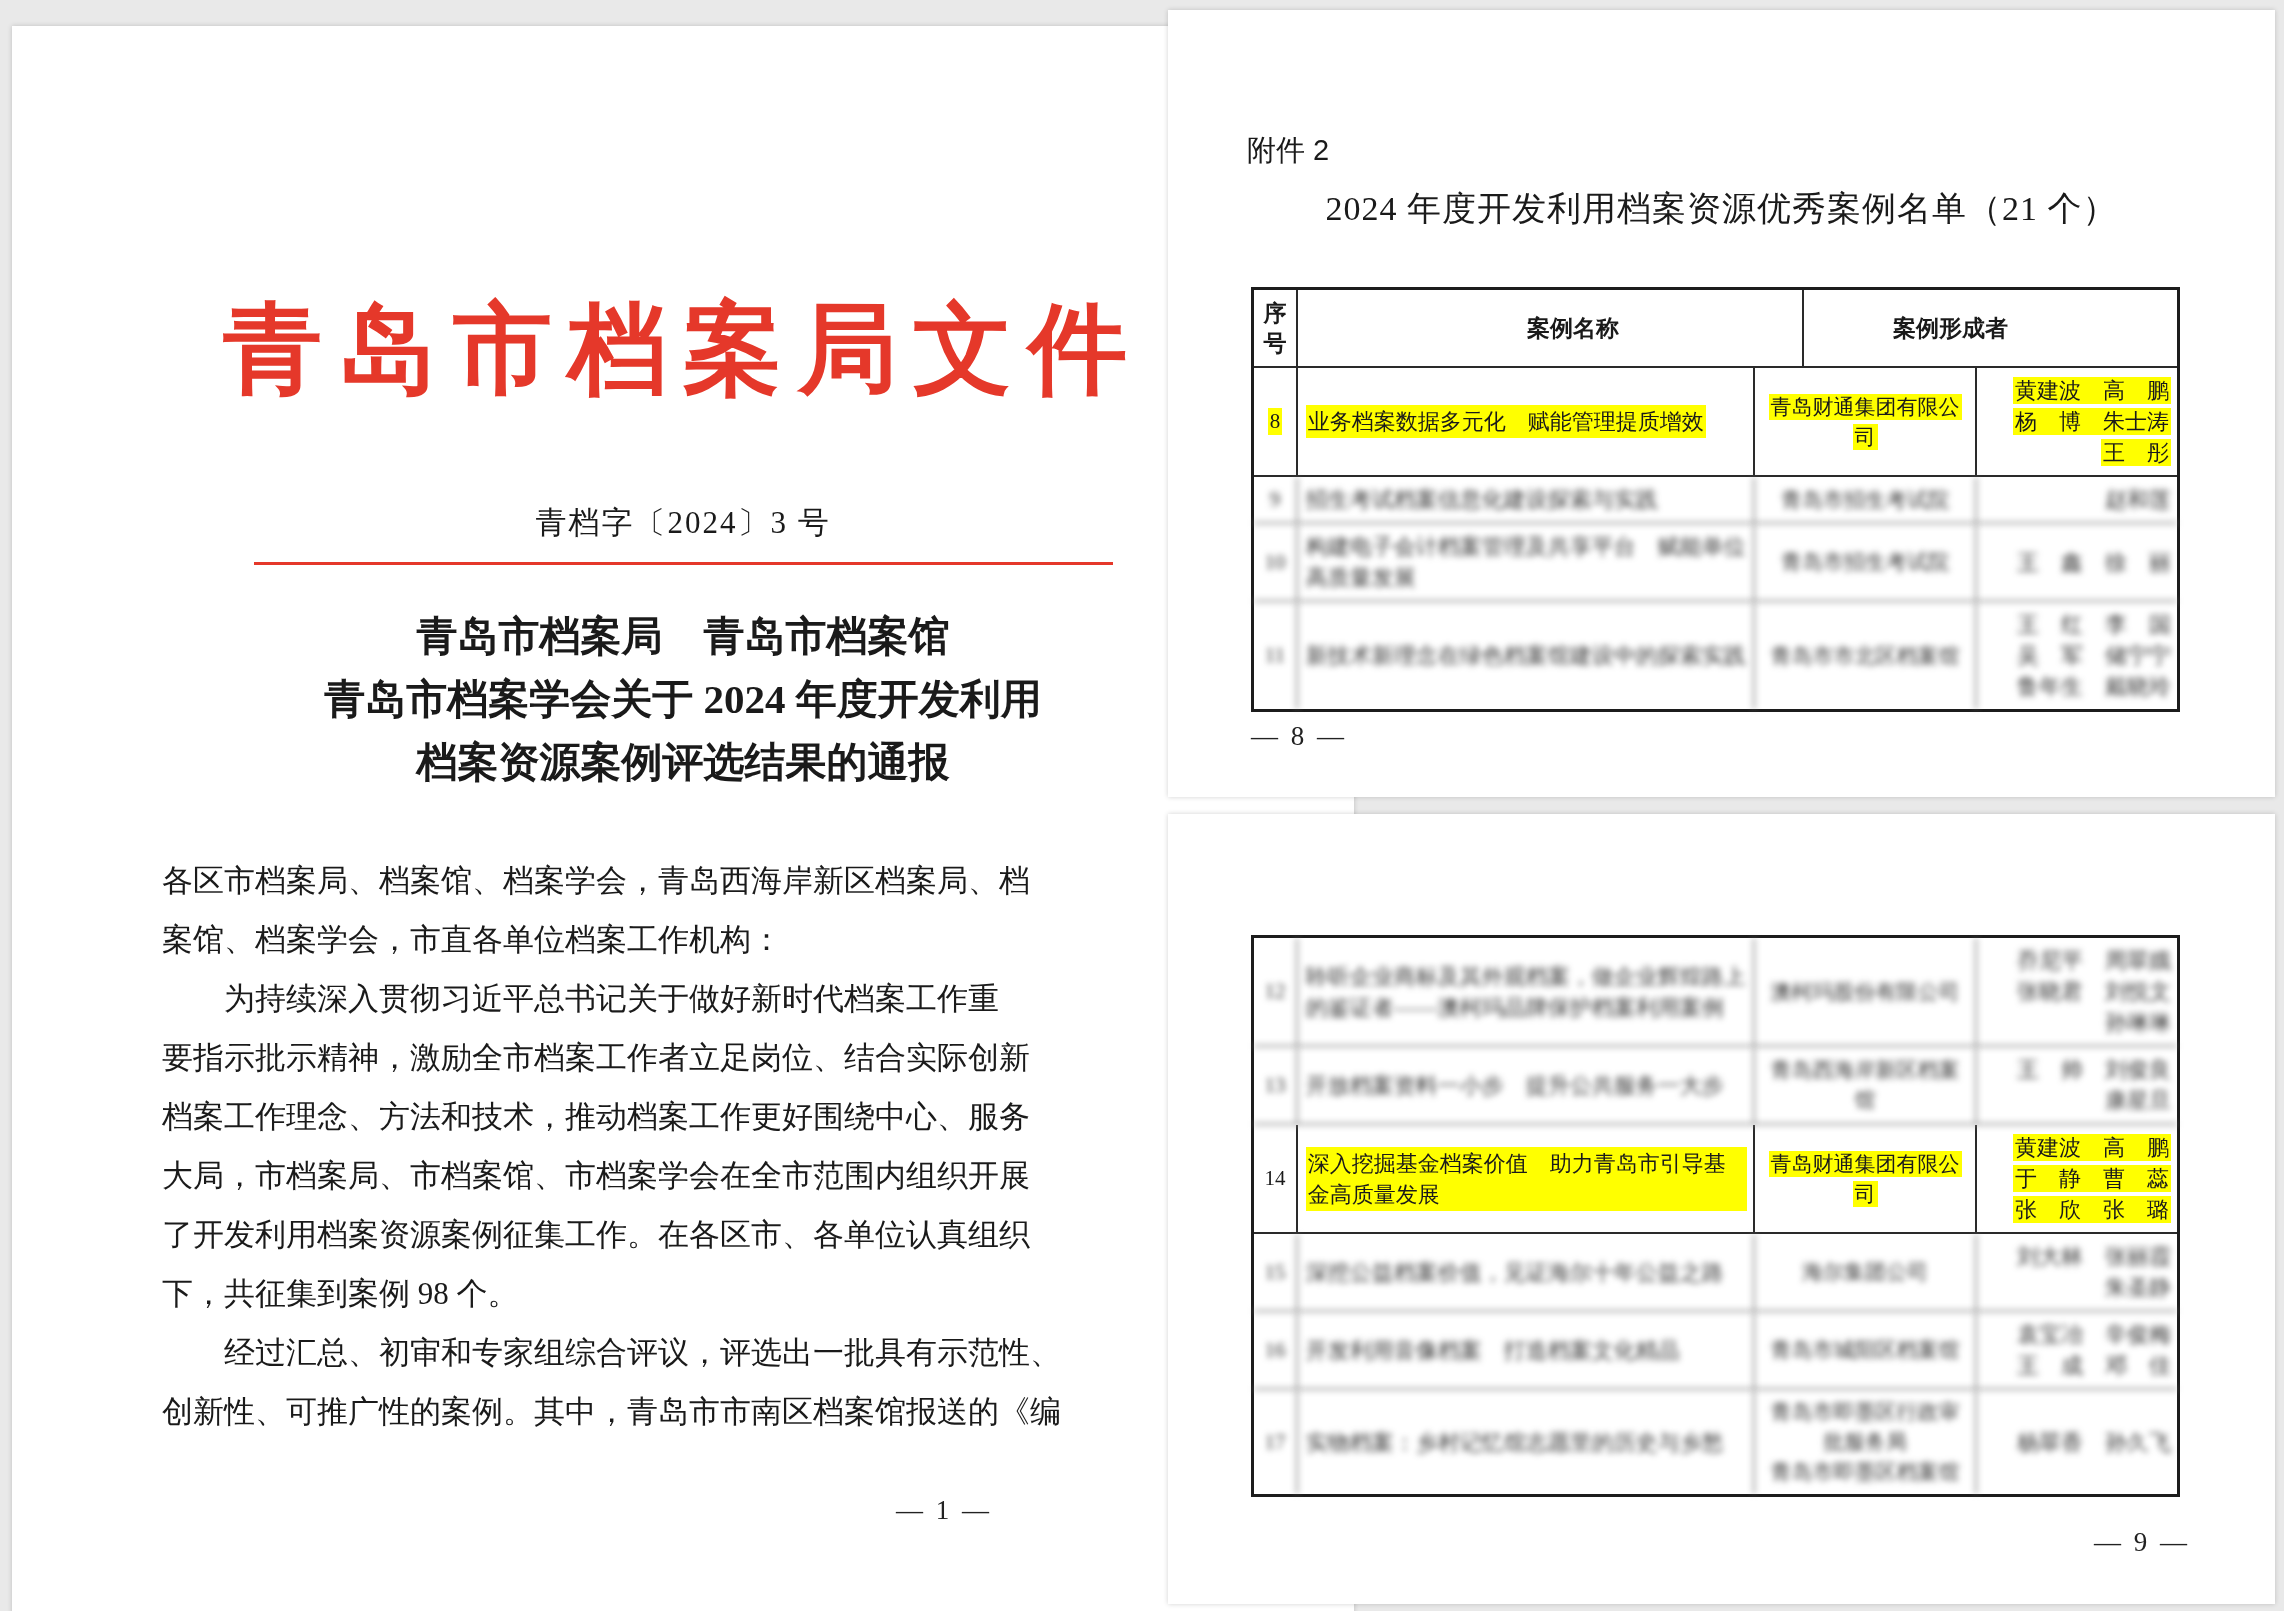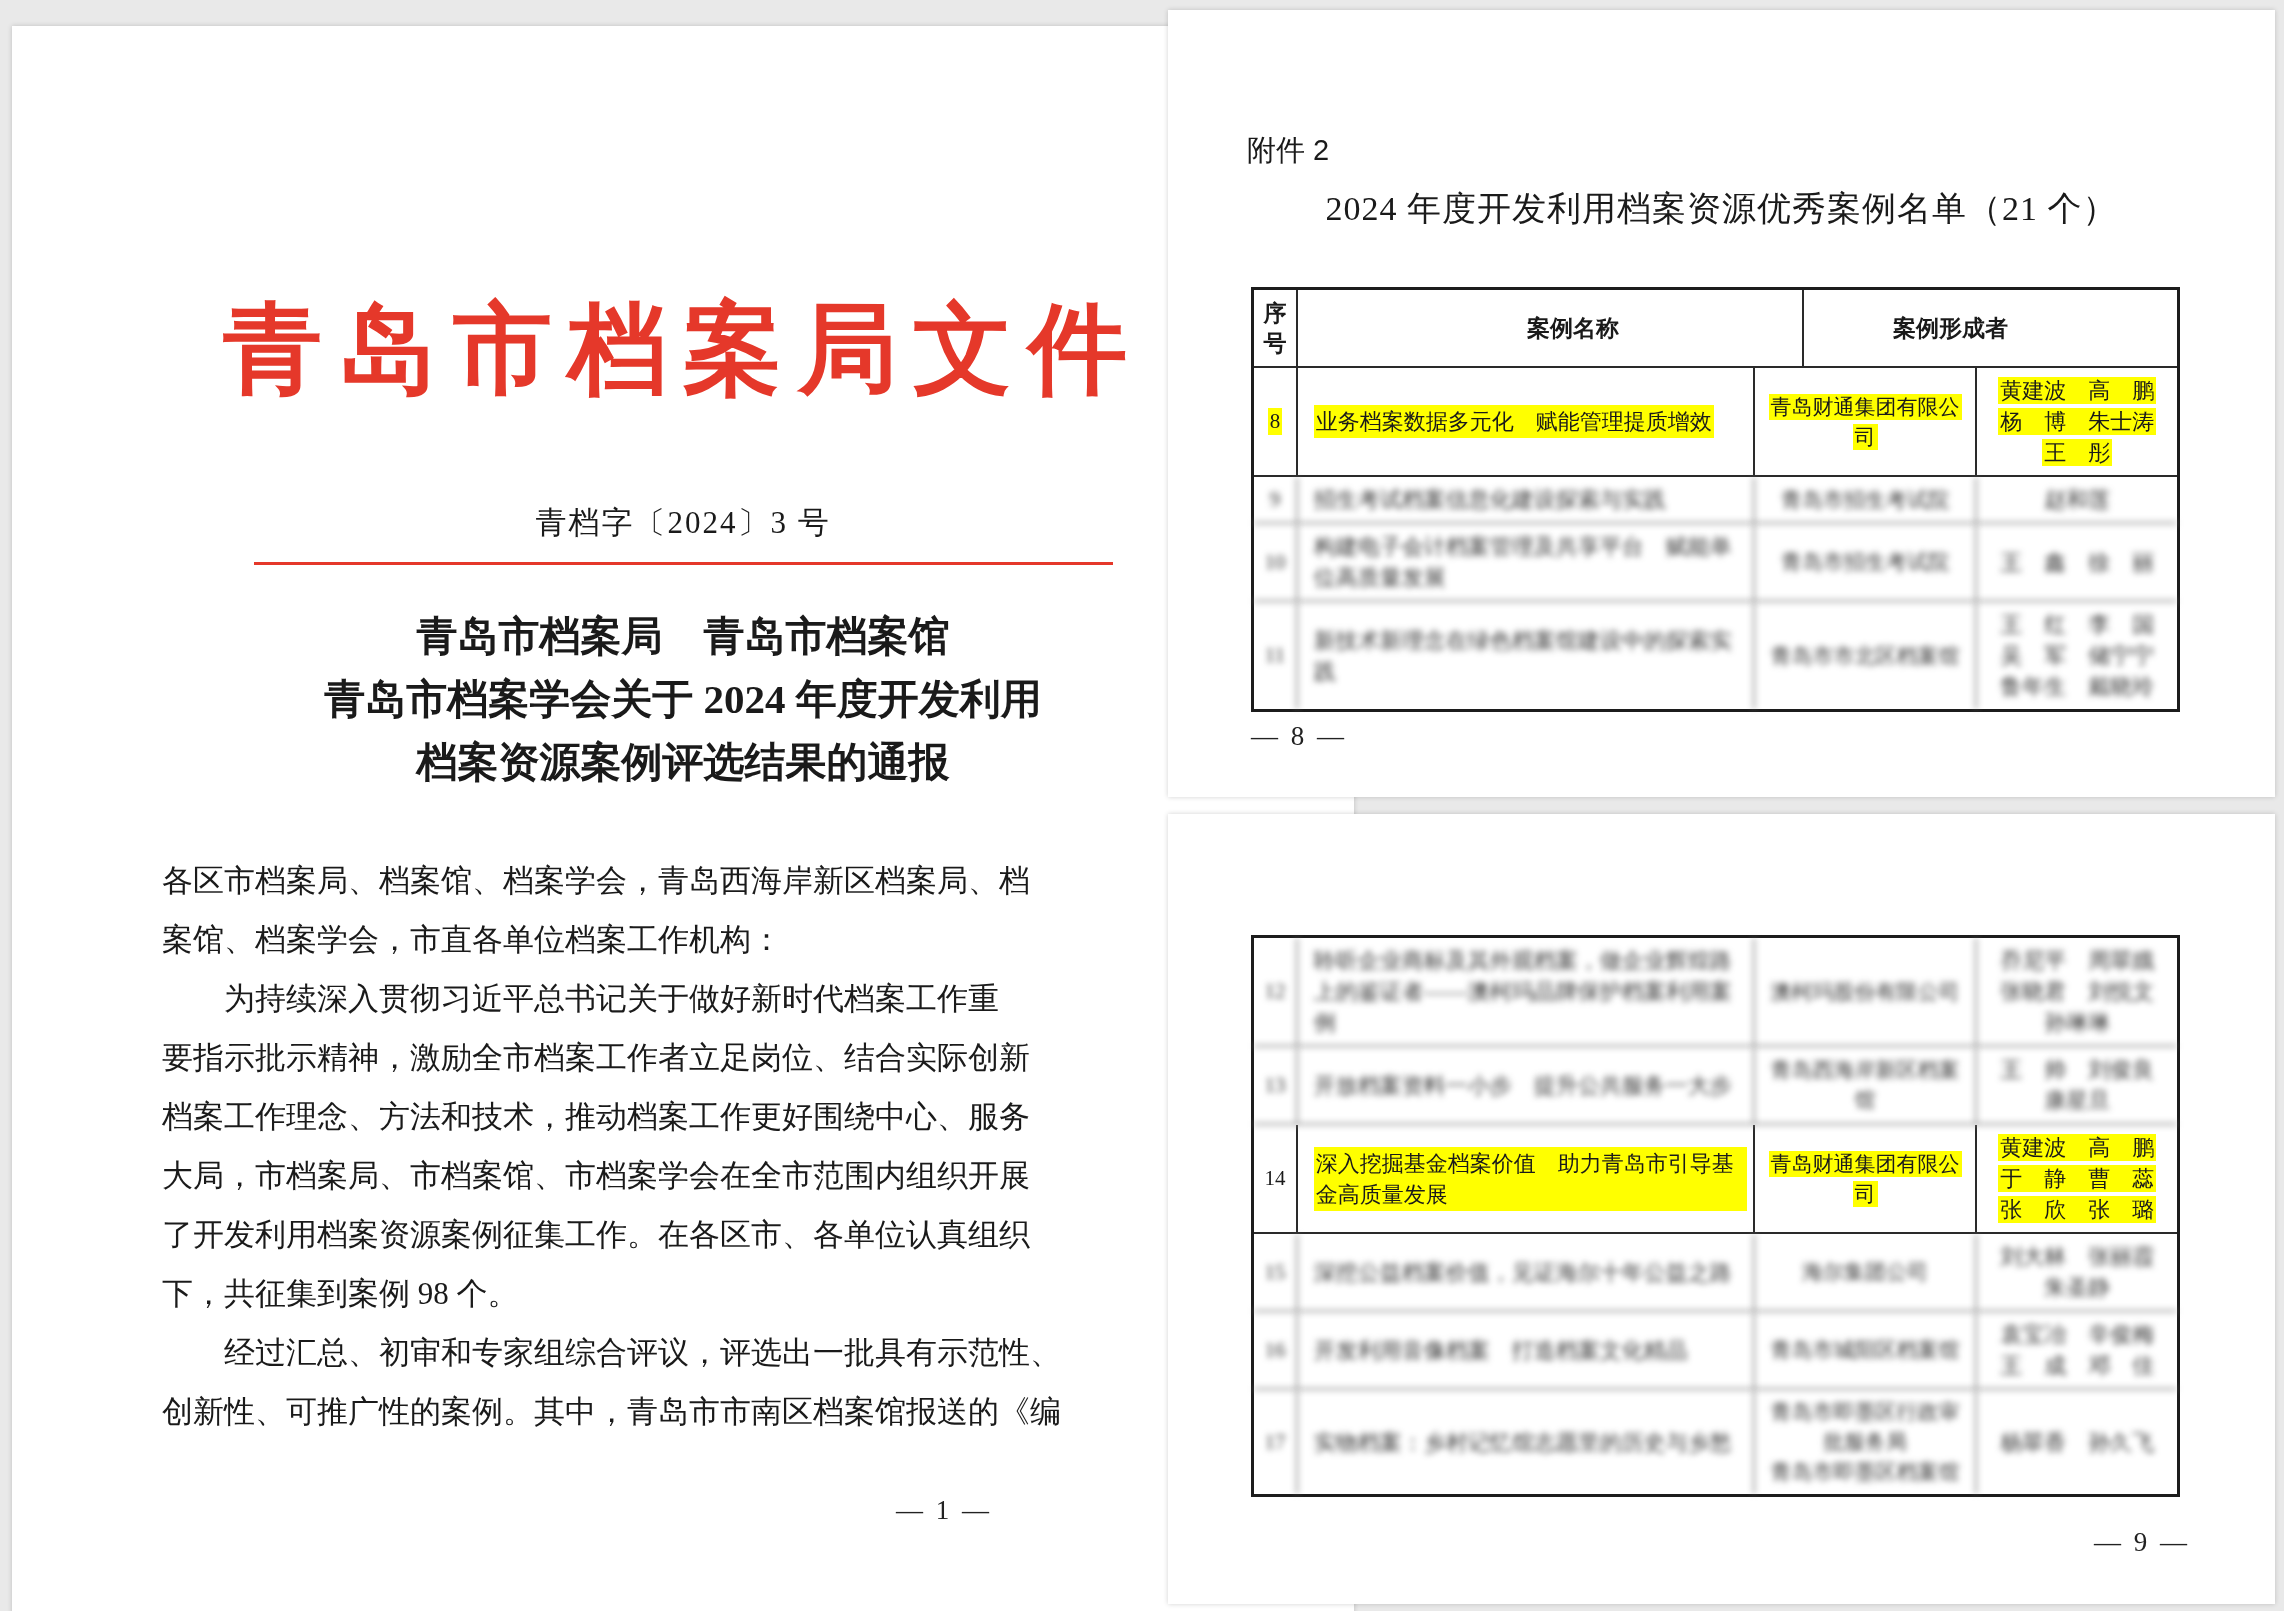--- a/index.html
+++ b/index.html
@@ -100,23 +100,23 @@
   .t-row:last-child{border-bottom:none;}
   .cell{
     border-right:2px solid #2a2a2a;
     box-sizing:border-box;
     display:flex;flex-direction:column;justify-content:center;
     padding:7px 6px;
     font-size:22px;
   }
   .cell:last-child{border-right:none;}
   .col0{width:44px;align-items:center;text-align:center;font-size:21px;}
-  .col1{width:460px;align-items:flex-start;padding-left:16px;line-height:31px;}
+  .col1{width:460px;align-items:flex-start;padding-left:8px;line-height:31px;}
   .col2{width:224px;align-items:center;text-align:center;font-size:21px;line-height:30px;}
-  .col3{width:201px;align-items:center;}
+  .col3{width:201px;align-items:flex-end;}
   .author-line{line-height:31px;white-space:nowrap;}
   .t-header{font-family:"Liberation Sans",sans-serif;font-weight:bold;min-height:63px;gap:46px;}
   .t-header .cell{align-items:center;justify-content:center;text-align:center;font-size:23px;line-height:30px;padding:8px 4px;}
   .hl{
     background:var(--highlight_yellow,#ffff00);
     padding:1px 2px;
     -webkit-box-decoration-break:clone;
     box-decoration-break:clone;
   }
   .t-row.blurred{filter:blur(3.2px);color:#333;}

